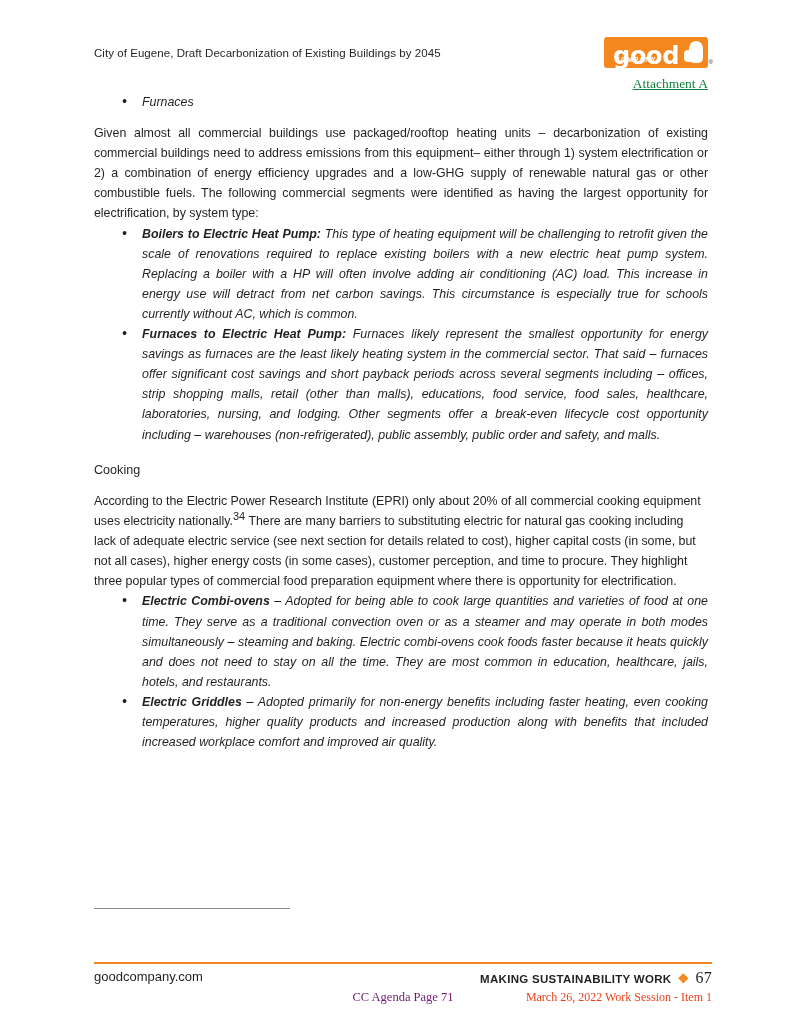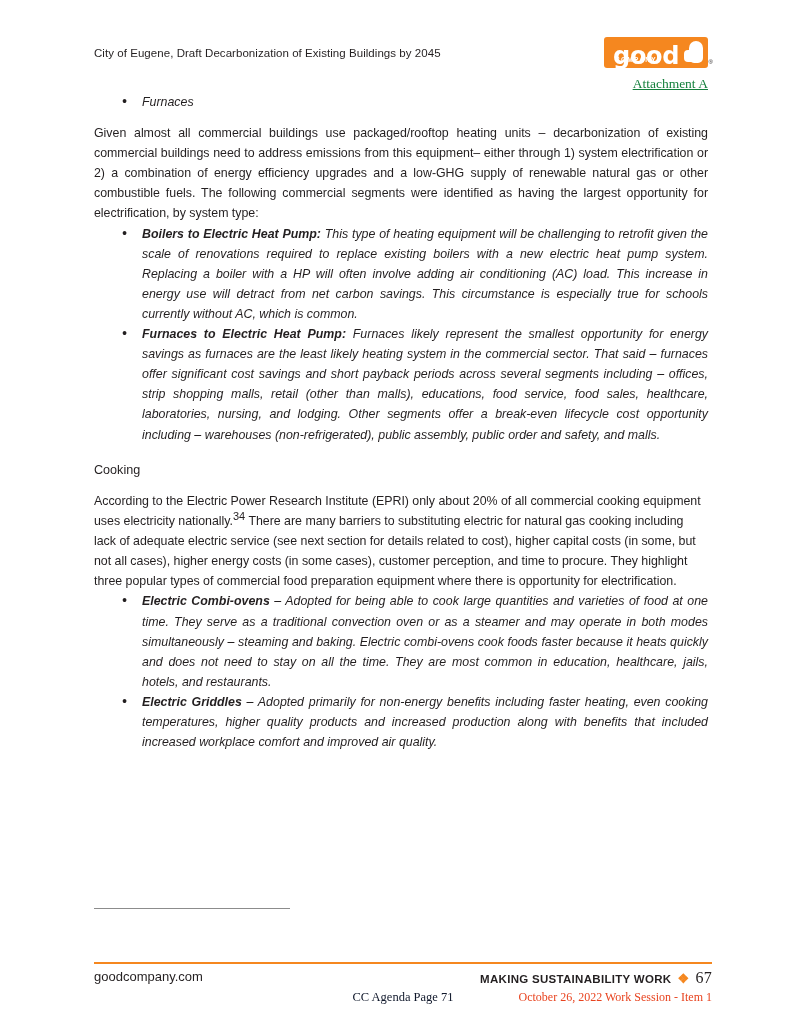--- a/index.html
+++ b/index.html
@@ -236,21 +236,21 @@
     margin-left: 2px;
   }
   .agenda-line {
     position: absolute;
     top: 28px;
     left: 0;
     right: 0;
     text-align: center;
     font-family: "Liberation Serif", serif;
     font-size: 12.5px;
-    color: #0f172a;
+    color: #701a75;
   }
   .session-line {
     position: absolute;
     top: 28px;
     right: 0;
     font-family: "Liberation Serif", serif;
     font-size: 12px;
     color: #e8431f;
     font-weight: normal;
     white-space: nowrap;
@@ -316,16 +316,16 @@
     <div class="footnote-rule"></div>
   </div>
 
   <div class="footer">
     <div class="footer-rule"></div>
     <div class="footer-left">goodcompany.com</div>
     <div class="footer-right">
       <span>MAKING SUSTAINABILITY WORK</span><span class="footer-flame">❖</span><span class="footer-page">67</span>
     </div>
     <div class="agenda-line">CC Agenda Page 71</div>
-    <div class="session-line">October 26, 2022 Work Session - Item 1</div>
+    <div class="session-line">March 26, 2022 Work Session - Item 1</div>
   </div>
 
 </div>
 
 </body></html>

